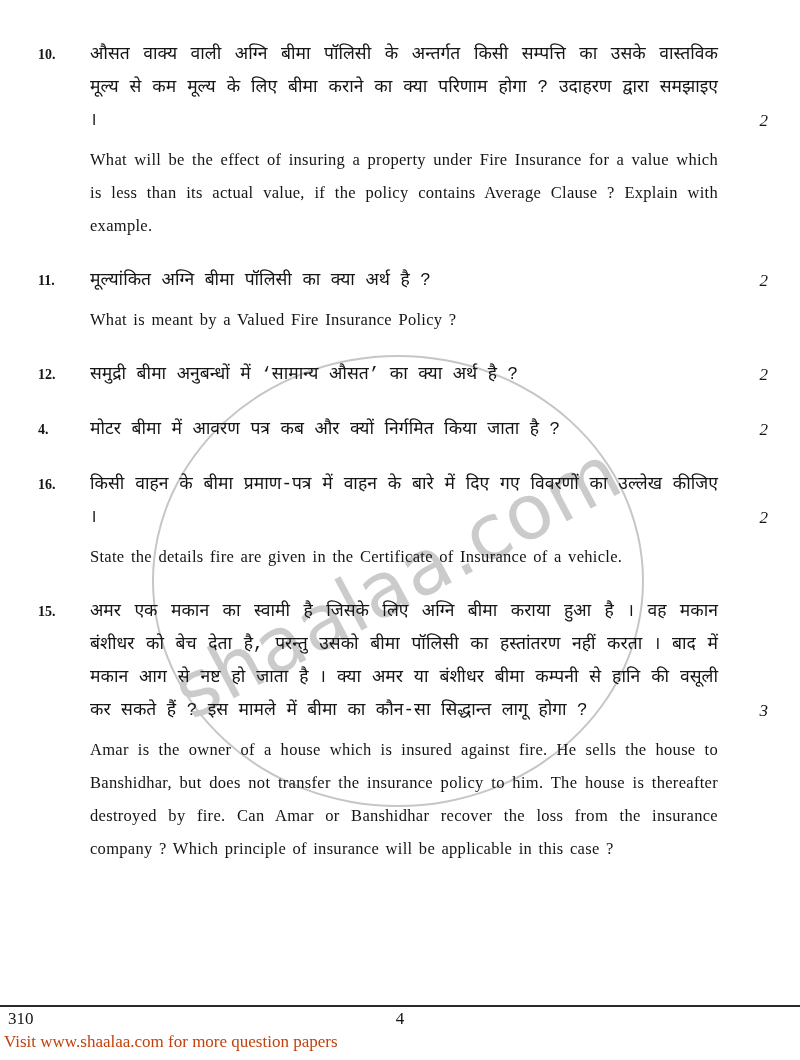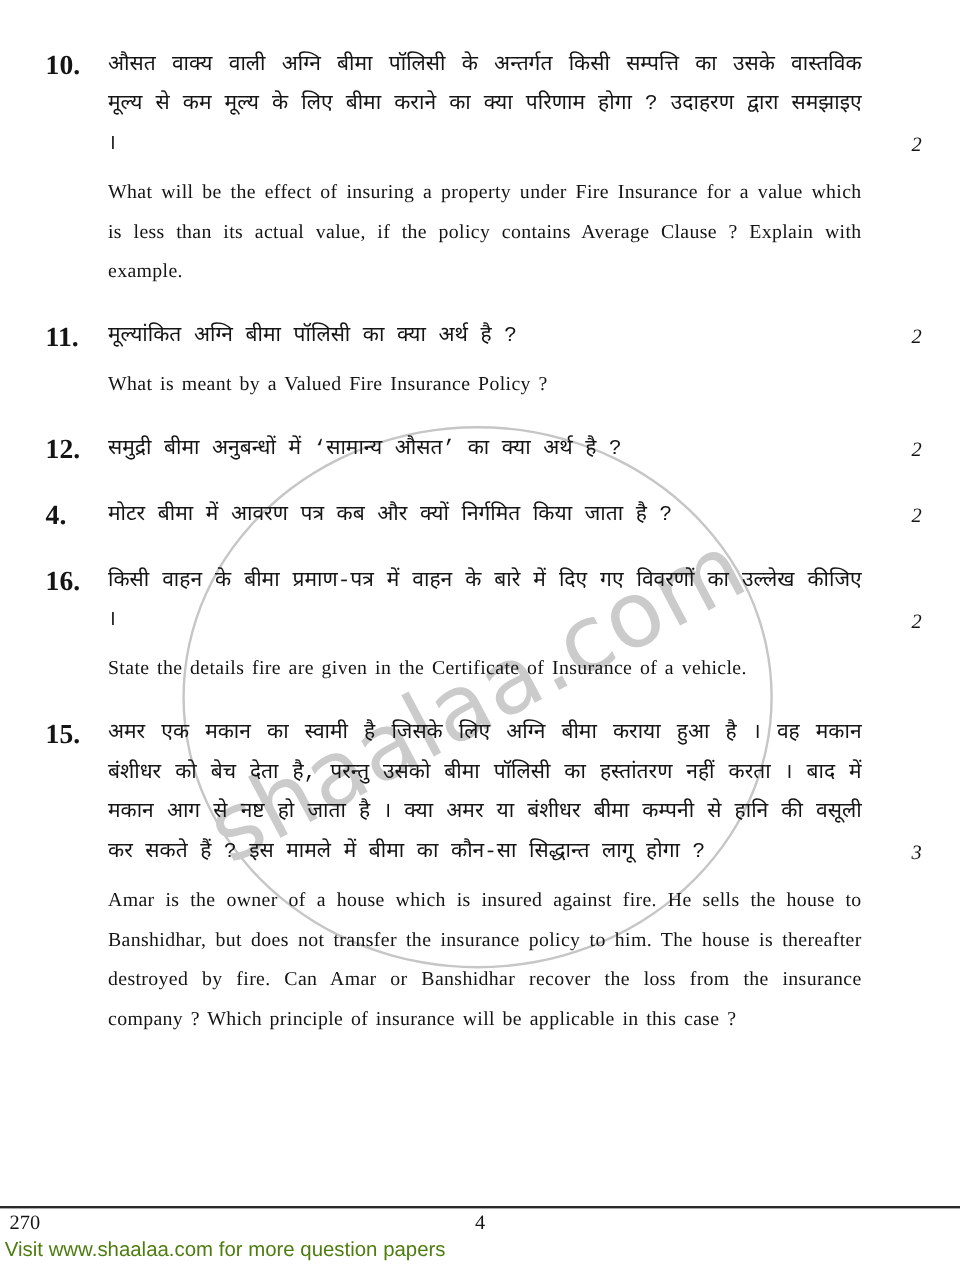--- a/index.html
+++ b/index.html
@@ -20,43 +20,43 @@
     text-align:center; transform:rotate(-28deg);
     font-family:"DejaVu Sans","Liberation Sans",sans-serif;
     font-size:76px; font-weight:400; color:#cbcbcb; letter-spacing:1px;
     white-space:nowrap;
   }
   
   .content { position:relative; z-index:1; padding-top:38px; }
   .question { position:relative; padding-left:90px; padding-right:82px; margin-bottom:22px; }
   .qnum {
     position:absolute; left:38px; top:0;
-    font-weight:700; font-size:23px; line-height:33px;
+    font-weight:700; font-size:14px; line-height:33px;
   }
   .hindi-wrap { position:relative; }
   .hindi {
     font-size:17.5px; line-height:33px; text-align:justify;
     font-family:Liberation Mono, monospace;
   }
   .marks {
     position:absolute; right:-50px; bottom:0;
     font-style:italic; font-size:17px; line-height:33px;
   }
   .english {
     margin-top:6px; font-size:16.5px; line-height:33px;
     text-align:justify; letter-spacing:0.3px; word-spacing:2px;
   }
   
   .footer-rule { position:absolute; left:0; right:0; top:1005px; border-top:2px solid #2a2a2a; z-index:2; }
   .footer-code { position:absolute; left:8px; top:1009px; font-size:17px; z-index:2; }
   .page-number { position:absolute; left:0; right:0; top:1009px; text-align:center; font-size:17px; z-index:2; }
   .promo {
     position:absolute; left:4px; top:1032px; z-index:2;
-    font-family:Liberation Sans, sans-serif;
-    font-size:17px; color:#4d7c0f;
+    font-family:Liberation Serif, serif;
+    font-size:17px; color:#c2410c;
   }
 </style>
 </head>
 <body>
 
 <div class="page">
 
   <div class="watermark">
     <div class="wm-circle"></div>
     <div class="wm-text">shaalaa.com</div>
@@ -112,17 +112,17 @@
       <div class="hindi-wrap">
         <p class="hindi">अमर एक मकान का स्वामी है जिसके लिए अग्नि बीमा कराया हुआ है । वह मकान बंशीधर को बेच देता है, परन्तु उसको बीमा पॉलिसी का हस्तांतरण नहीं करता । बाद में मकान आग से नष्ट हो जाता है । क्या अमर या बंशीधर बीमा कम्पनी से हानि की वसूली कर सकते हैं ? इस मामले में बीमा का कौन-सा सिद्धान्त लागू होगा ?</p>
         <span class="marks">3</span>
       </div>
       <p class="english">Amar is the owner of a house which is insured against fire. He sells the house to Banshidhar, but does not transfer the insurance policy to him. The house is thereafter destroyed by fire. Can Amar or Banshidhar recover the loss from the insurance company ? Which principle of insurance will be applicable in this case ?</p>
     </section>
 
   </div>
 
   <div class="footer-rule"></div>
-  <div class="footer-code">270</div>
+  <div class="footer-code">310</div>
   <div class="page-number">4</div>
   <div class="promo">Visit www.shaalaa.com for more question papers</div>
 
 </div>
 
 </body></html>

